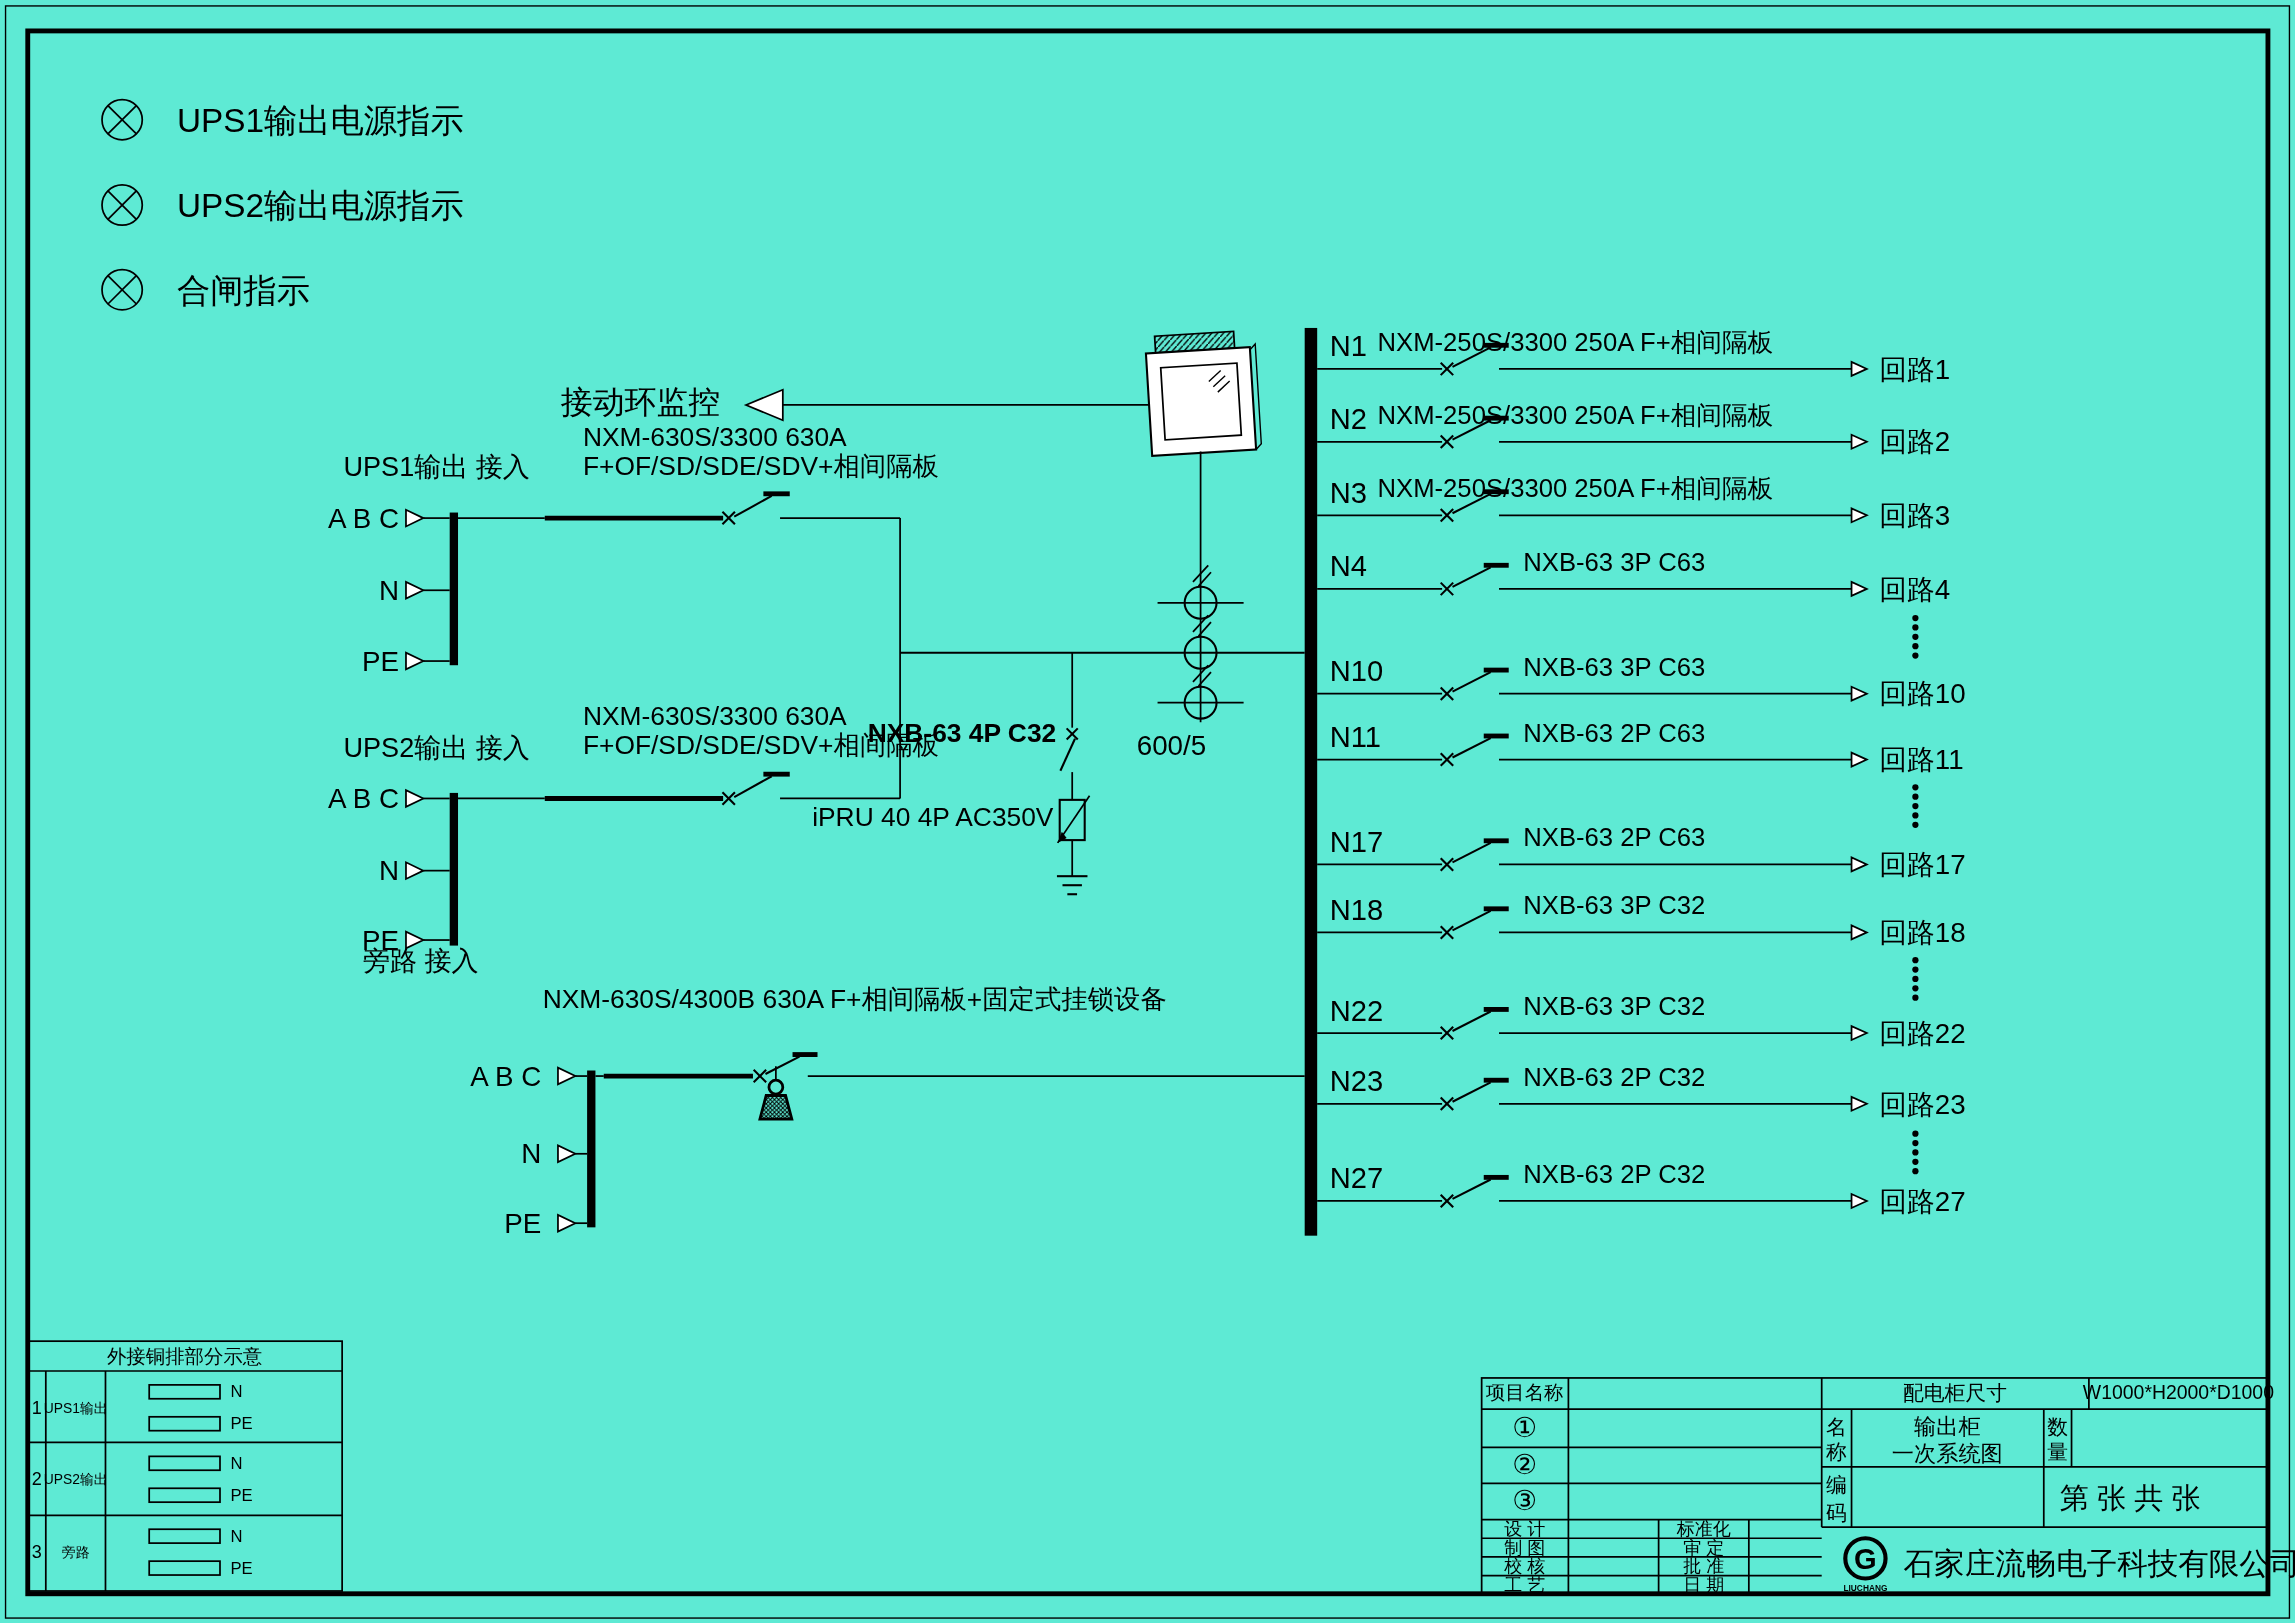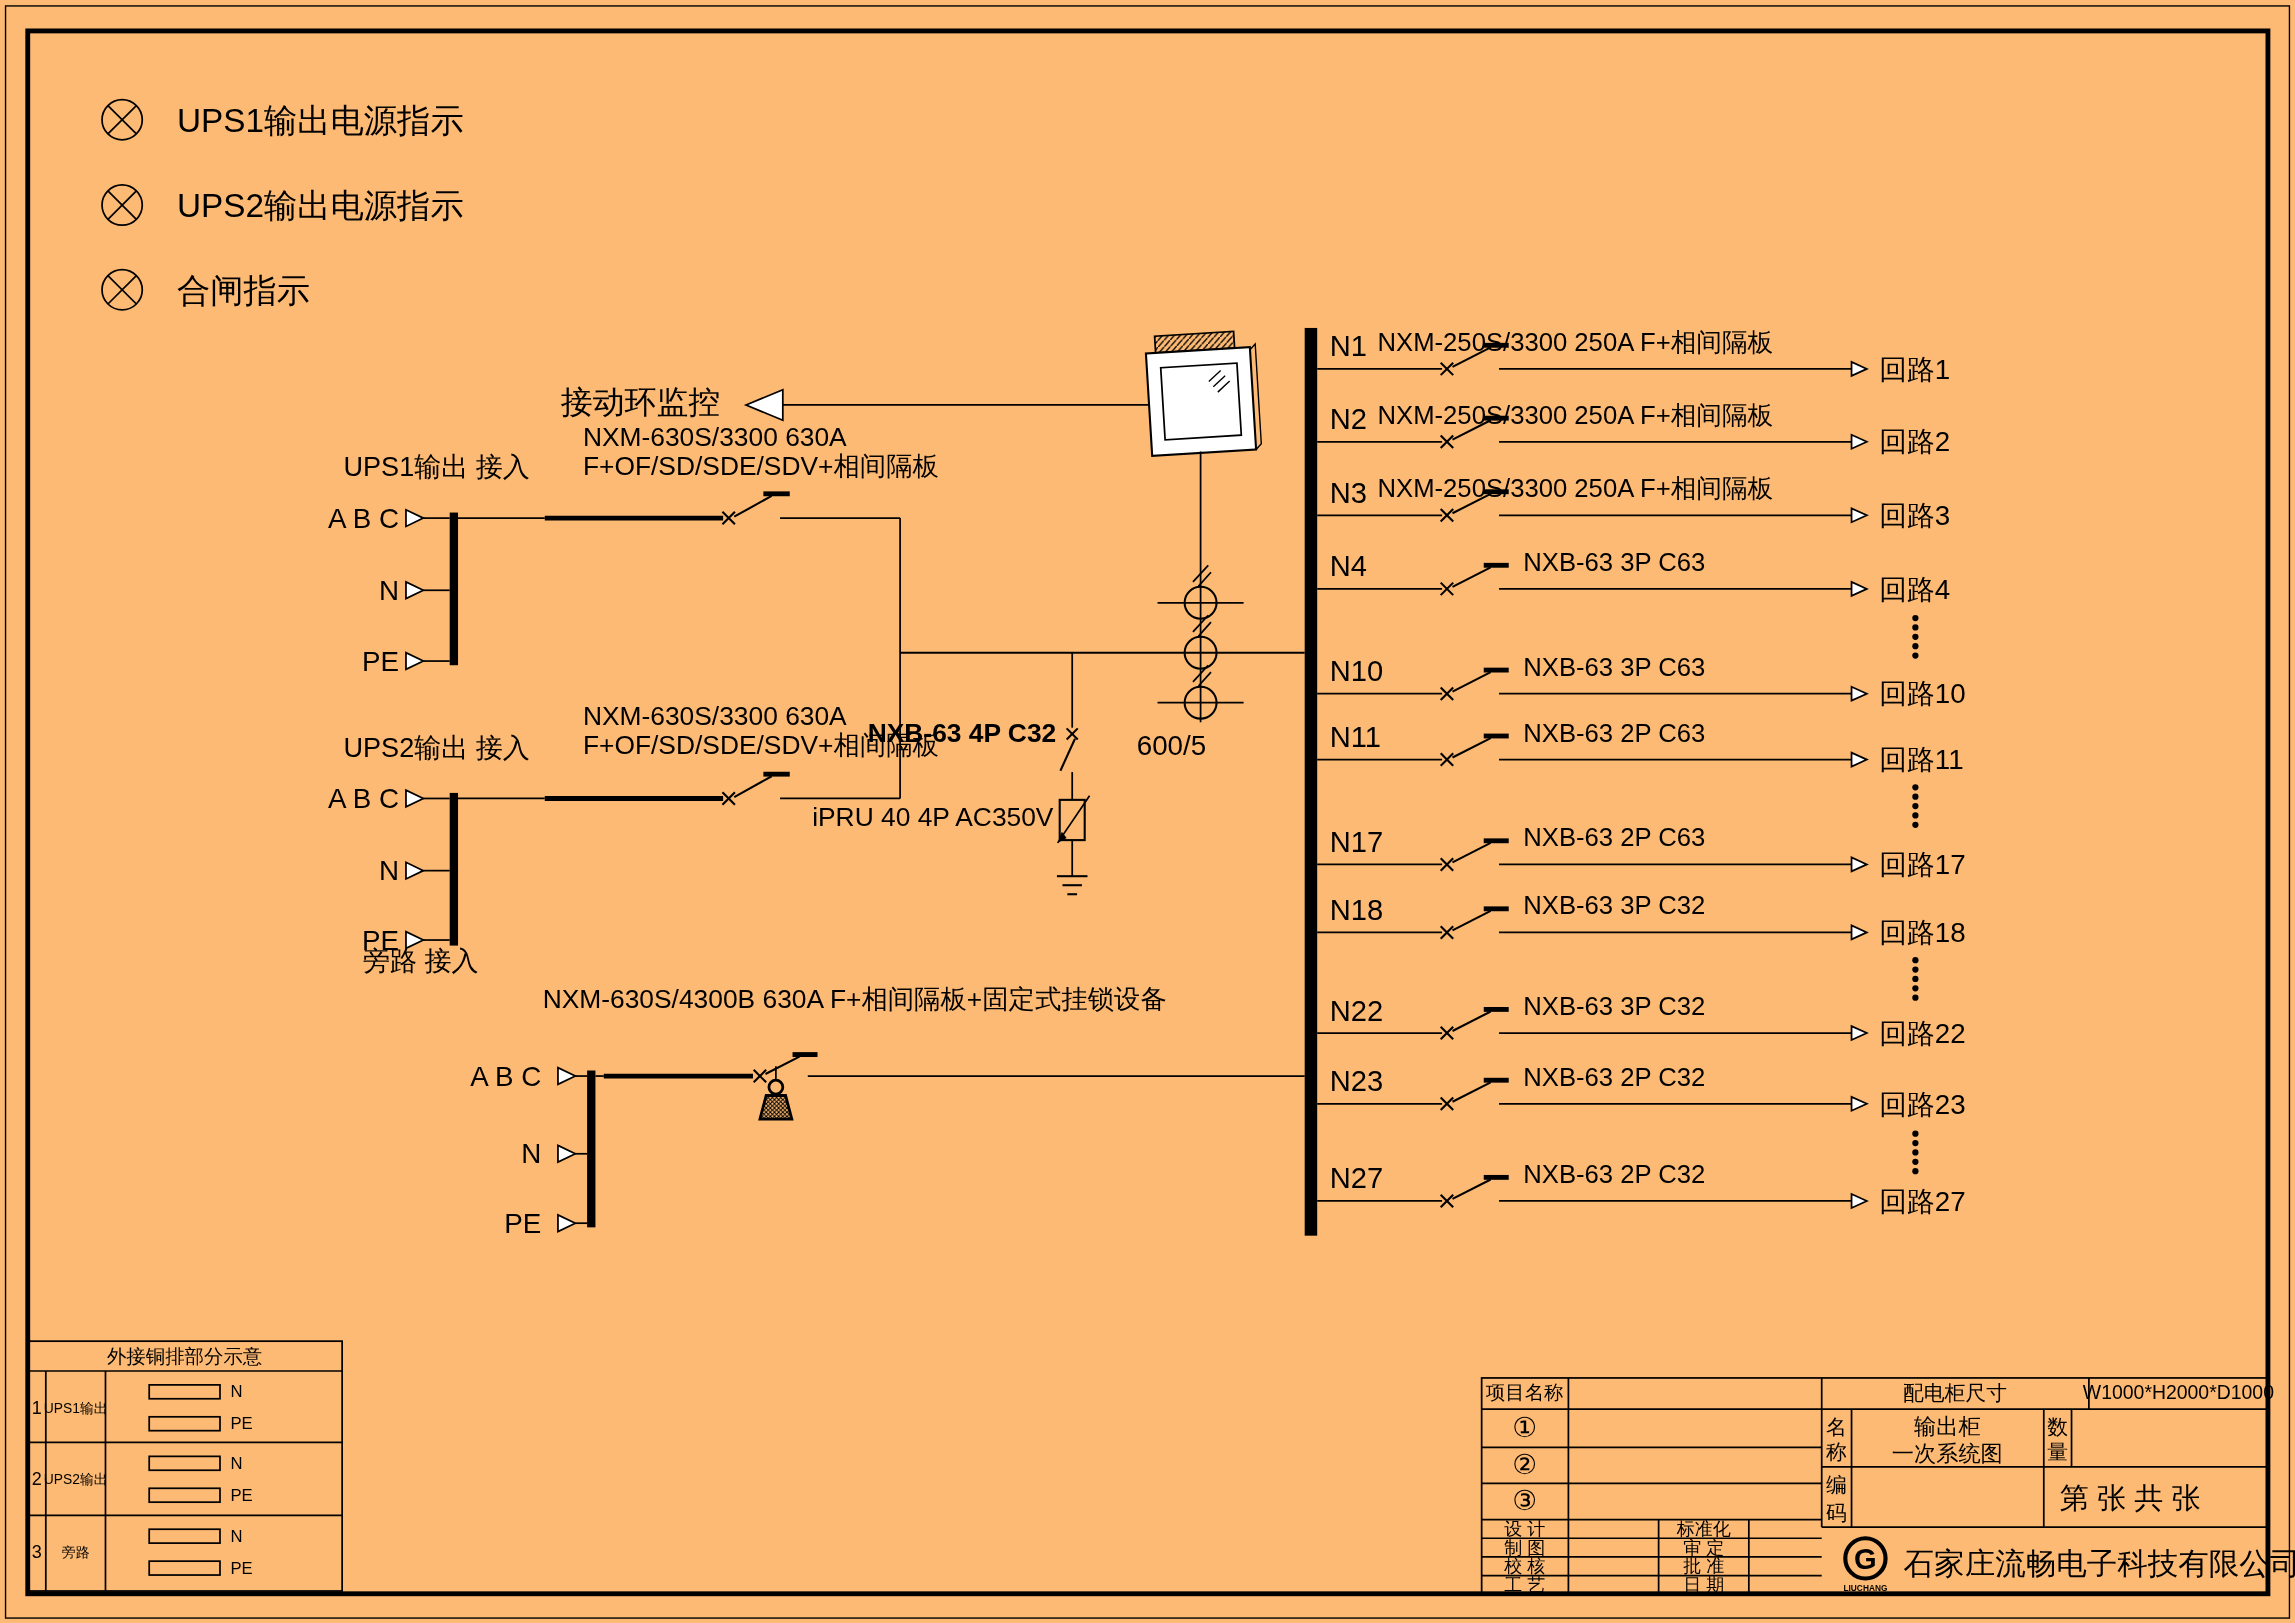--- a/index.html
+++ b/index.html
@@ -1,16 +1,16 @@
 <!DOCTYPE html>
 <html style="font-size:11px"><head>
 <meta charset="utf-8">
 <style>
   html,body{margin:0;padding:0;background:#e8e8e8;}
-  #sheet{width:2295px;height:1624px;background:#fdba74;position:relative;margin:0 auto;}
+  #sheet{width:2295px;height:1624px;background:#5eead4;position:relative;margin:0 auto;}
   svg{display:block;}
   .t{font-family:"Liberation Sans","DejaVu Sans",sans-serif;fill:#000;}
   .ln{stroke:#000;stroke-width:2.5;fill:none;}
   .ln2{stroke:#000;stroke-width:2;fill:none;}
   .ln3{stroke:#000;stroke-width:3;fill:none;}
   .thk{stroke:#000;stroke-width:7;fill:none;}
   .bar{fill:#000;stroke:none;}
   .hollow{fill:#ffffff;stroke:#000;stroke-width:2.5;}
   .nofill{fill:none;stroke:#000;}
 </style>

